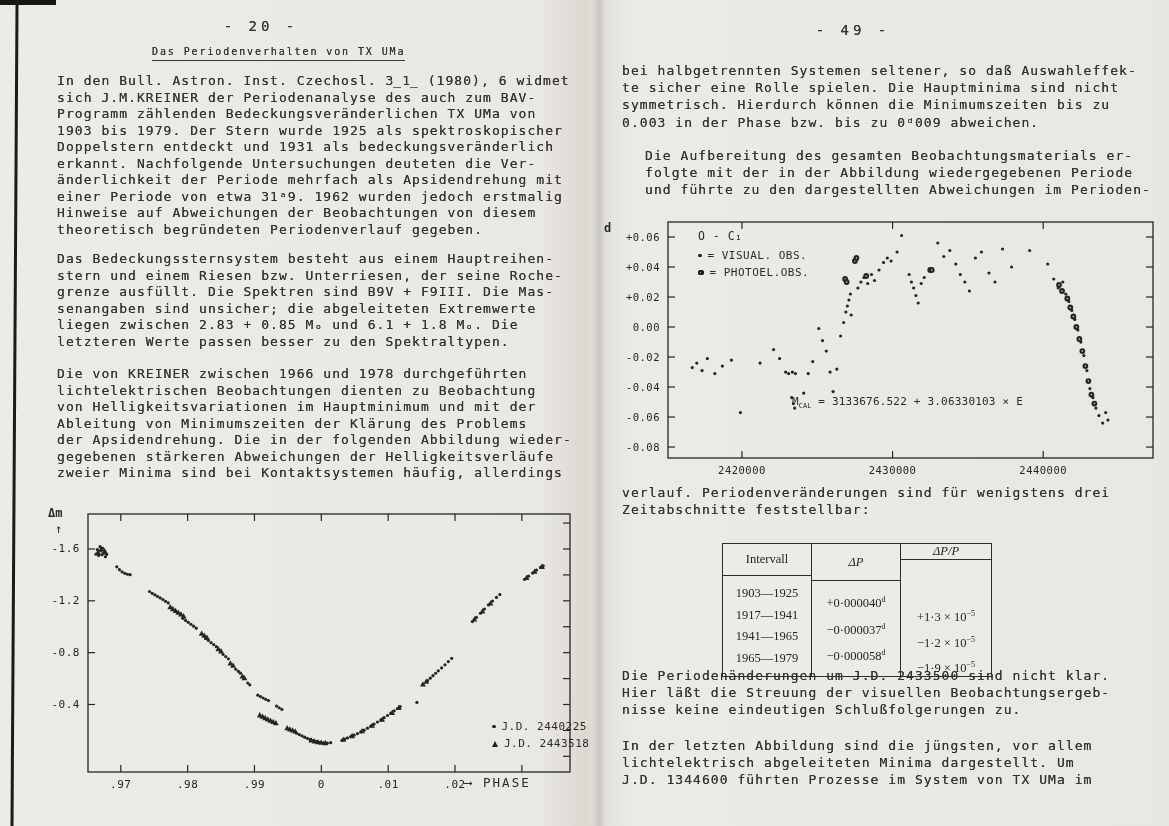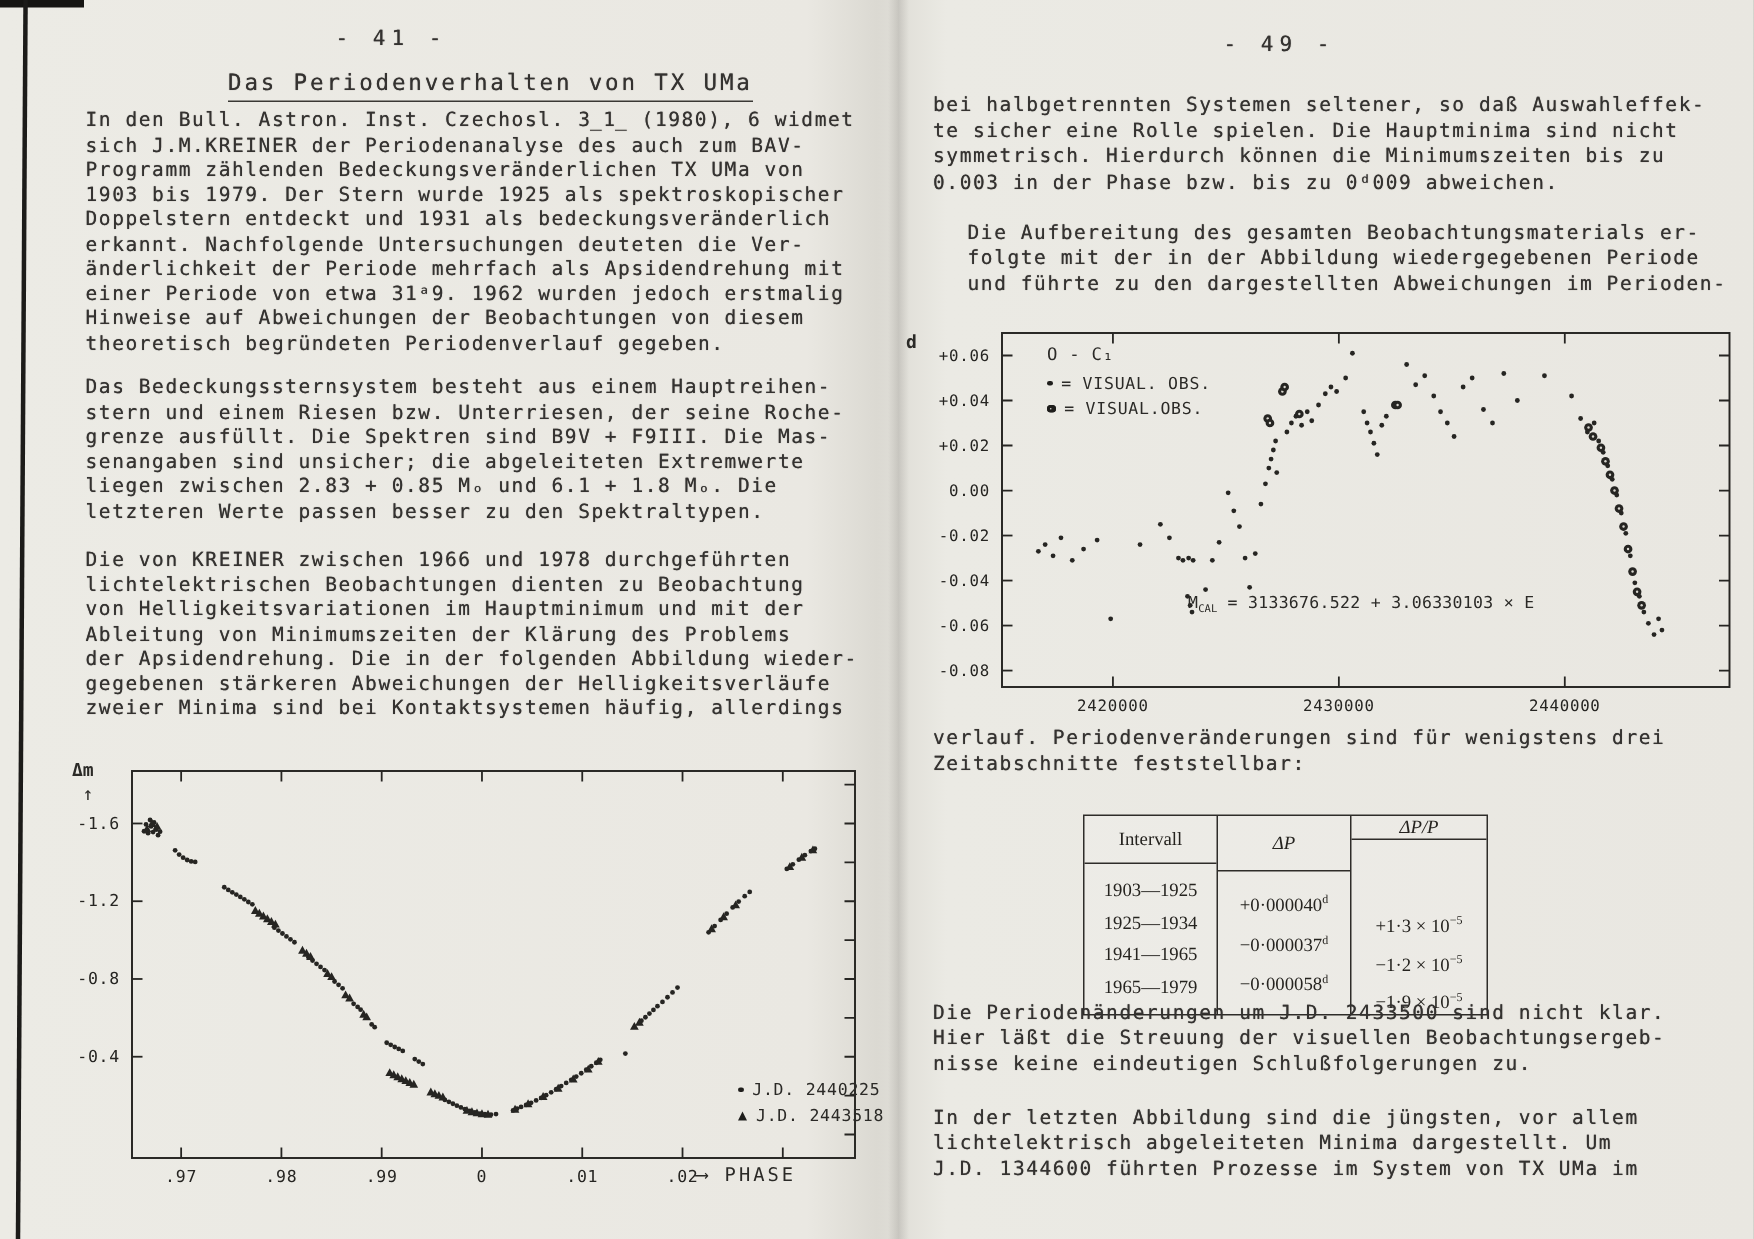--- a/index.html
+++ b/index.html
@@ -7,21 +7,21 @@
     background:linear-gradient(90deg,#ecebe5 0%,#eae8e2 46%,#dbd9d2 50%,#ebeae4 54%,#e9e7e1 100%);
     font-family:"DejaVu Sans Mono","Liberation Mono",monospace;color:#343230;}
   .scan-edge{position:absolute;left:13px;top:-4px;width:2.5px;height:840px;background:#1c1b19;transform:rotate(0.35deg);}
   .scan-topbar{position:absolute;left:0;top:0;width:56px;height:5px;background:#161513;}
   .gutter-shade{position:absolute;left:592px;top:0;width:14px;height:826px;
     background:linear-gradient(90deg,rgba(90,88,82,0) 0%,rgba(90,88,82,.18) 50%,rgba(90,88,82,0) 100%);}
   .tw{position:absolute;font-size:13px;letter-spacing:1.05px;line-height:16.5px;white-space:pre;
       text-shadow:0 0 .5px rgba(40,38,35,.8);}
   .tw-r{line-height:17.2px;}
   .pagenum{position:absolute;font-size:14px;letter-spacing:4px;text-shadow:0 0 .5px rgba(40,38,35,.8);}
-  .doc-title{position:absolute;font-size:15px;letter-spacing:1.9px;border-bottom:1.5px solid #3a3834;
+  .doc-title{position:absolute;font-size:10px;letter-spacing:1.9px;border-bottom:1.5px solid #3a3834;
       padding-bottom:3px;text-shadow:0 0 .5px rgba(40,38,35,.8);}
   .chart{position:absolute;}
   .chart svg{position:absolute;left:0;top:0;}
   .overlay{position:absolute;font-size:11px;letter-spacing:.5px;color:#2b2a27;white-space:nowrap;}
   .ax-unit{font-size:12px;font-weight:bold;letter-spacing:0;}
   .legend-row{display:flex;align-items:center;gap:6px;margin-bottom:4px;font-size:11px;}
   .mk{display:inline-block;flex:none;}
   .mk-dot{width:3.5px;height:3.5px;background:#1f1e1c;border-radius:50%;}
   .mk-tri{width:0;height:0;border-left:3.5px solid transparent;border-right:3.5px solid transparent;border-bottom:6px solid #1f1e1c;}
   .mk-ring{width:5.5px;height:5.5px;background:#1f1e1c;border-radius:50%;box-shadow:inset 0 0 0 1px #1f1e1c;position:relative;}
@@ -43,21 +43,21 @@
   .pt-line sup{font-size:8px;}
 </style>
 </head>
 <body>
 
 <div class="canvas">
   <div class="scan-topbar"></div>
   <div class="scan-edge"></div>
   <div class="gutter-shade"></div>
 
-  <div class="pagenum" style="left:196px;top:18px;width:130px;text-align:center;position:absolute;">- 41 -</div>
+  <div class="pagenum" style="left:196px;top:18px;width:130px;text-align:center;position:absolute;">- 20 -</div>
   <div class="doc-title" style="left:152px;top:46px;">Das Periodenverhalten von TX UMa</div>
   <div class="tw" style="left:57px;top:73px;">In den Bull. Astron. Inst. Czechosl. 3̲1̲ (1980), 6 widmet
 sich J.M.KREINER der Periodenanalyse des auch zum BAV-
 Programm zählenden Bedeckungsveränderlichen TX UMa von
 1903 bis 1979. Der Stern wurde 1925 als spektroskopischer
 Doppelstern entdeckt und 1931 als bedeckungsveränderlich
 erkannt. Nachfolgende Untersuchungen deuteten die Ver-
 änderlichkeit der Periode mehrfach als Apsidendrehung mit
 einer Periode von etwa 31ᵃ9. 1962 wurden jedoch erstmalig
 Hinweise auf Abweichungen der Beobachtungen von diesem
@@ -473,37 +473,37 @@
     <div class="overlay" style="left:118px;top:24px;">
       <div class="legend-row" style="margin-bottom:6px;font-size:11.5px;">
         <span>O - C₁</span>
       </div>
       <div class="legend-row">
         <span class="mk mk-dot"></span>
         <span>= VISUAL. OBS.</span>
       </div>
       <div class="legend-row">
         <span class="mk mk-ring"></span>
-        <span>= VISUAL.OBS.</span>
+        <span>= PHOTOEL.OBS.</span>
       </div>
     </div>
     <div class="overlay formula" style="left:212px;top:190px;">
       <span>M</span><sub>CAL</sub><span> = 3133676.522 + 3.06330103 × E</span>
     </div>
   </div>
 
   <div class="tw tw-r" style="left:622px;top:484px;">verlauf. Periodenveränderungen sind für wenigstens drei
 Zeitabschnitte feststellbar:</div>
 
   <div class="ptable" style="left:722px;top:527px;height:132px;margin-top:16px;">
     <div class="pt-col" style="width:88px;">
       <div class="pt-head">Intervall</div>
       <div class="pt-body" id="ptc0">
           <div class="pt-line">1903—1925</div>
-          <div class="pt-line">1925—1934</div>
+          <div class="pt-line">1917—1941</div>
           <div class="pt-line">1941—1965</div>
           <div class="pt-line">1965—1979</div>
         </div>
     </div>
     <div class="pt-col" style="width:88px;">
       <div class="pt-head it">ΔP</div>
       <div class="pt-body spread" id="ptc2">
           <div class="pt-line">+0·000040<sup>d</sup></div>
           <div class="pt-line">−0·000037<sup>d</sup></div>
           <div class="pt-line">−0·000058<sup>d</sup></div>

